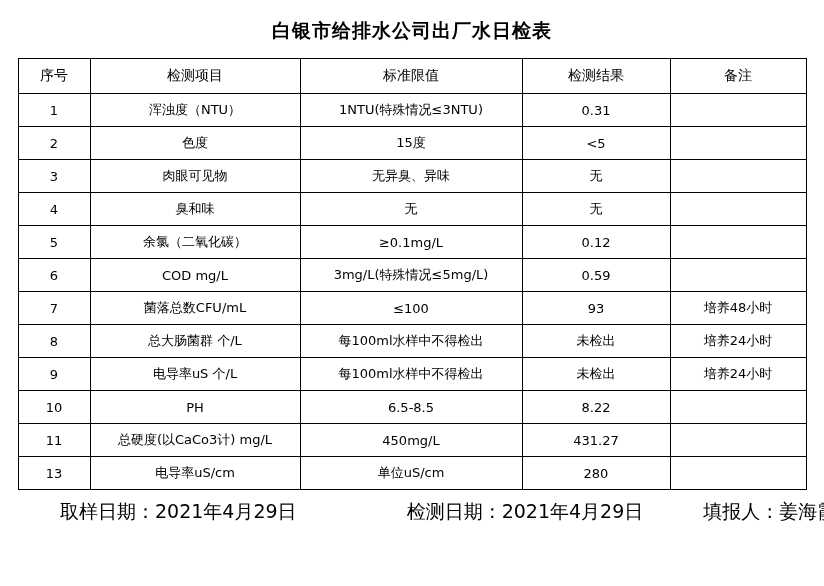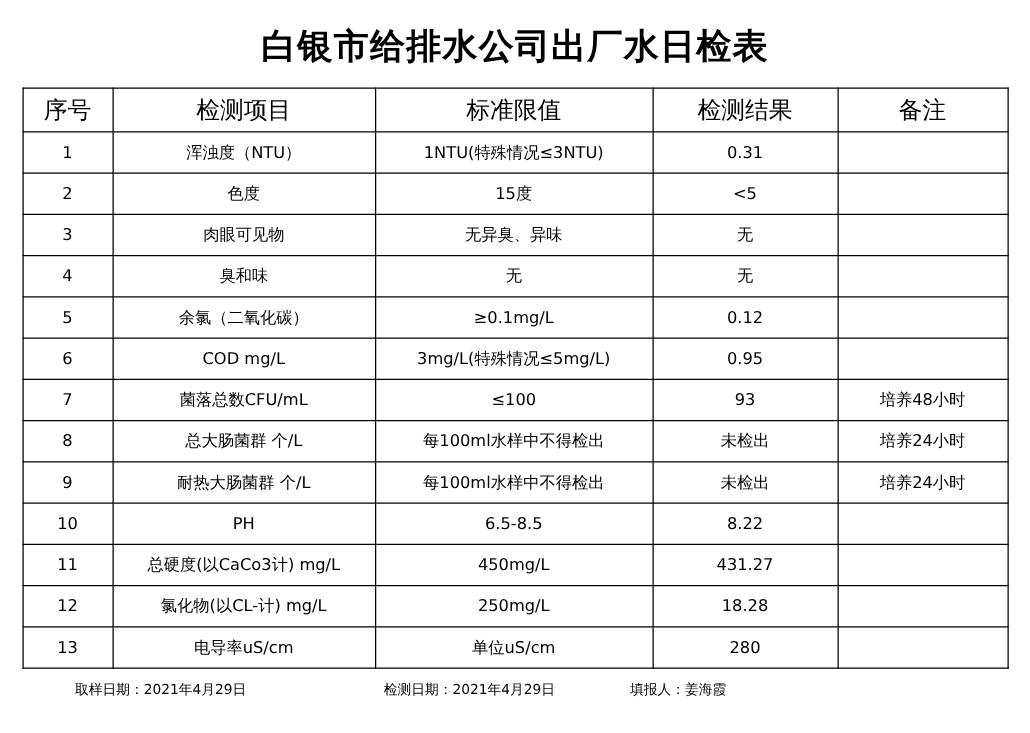--- a/index.html
+++ b/index.html
@@ -17,21 +17,21 @@
   }
   .page {
     width: 824px;
     height: 586px;
     box-sizing: border-box;
     padding: 0;
     position: relative;
   }
   .doc-title {
     text-align: center;
-    font-size: 28px;
+    font-size: 19px;
     font-weight: bold;
     letter-spacing: 1px;
     margin-top: 18px;
     margin-bottom: 14px;
     font-family: "DejaVu Sans", "Liberation Sans", sans-serif;
   }
   table.report {
     border-collapse: collapse;
     width: 788px;
     margin: 0 auto;
@@ -41,37 +41,37 @@
     border: 1px solid #000000;
     height: 32px;
     font-size: 13px;
     font-weight: normal;
     text-align: center;
     vertical-align: middle;
     padding: 0 2px;
     font-family: "DejaVu Sans", "Liberation Sans", sans-serif;
   }
   table.report thead td {
-    font-size: 19px;
+    font-size: 14px;
     height: 34px;
   }
   col.c0 { width: 72px; }
   col.c1 { width: 210px; }
   col.c2 { width: 222px; }
   col.c3 { width: 148px; }
   col.c4 { width: 136px; }
 
   .footer {
     width: 788px;
     margin: 0 auto;
     margin-top: 9px;
     display: flex;
     flex-direction: row;
     align-items: center;
-    font-size: 11px;
+    font-size: 19px;
     font-family: "DejaVu Sans", "Liberation Sans", sans-serif;
   }
   .footer .f-item { white-space: nowrap; }
   .footer .f-sample { margin-left: 42px; }
   .footer .f-test { margin-left: 110px; text-align: center; }
   .footer .f-filler { margin-left: 60px; }
 </style>
 </head>
 <body>
 
@@ -129,63 +129,56 @@
         <td>5</td>
         <td>余氯（二氧化碳）</td>
         <td>≥0.1mg/L</td>
         <td>0.12</td>
         <td></td>
       </tr>
       <tr>
         <td>6</td>
         <td>COD            mg/L</td>
         <td>3mg/L(特殊情况≤5mg/L)</td>
-        <td>0.95</td>
+        <td>0.59</td>
         <td></td>
       </tr>
       <tr>
         <td>7</td>
         <td>菌落总数CFU/mL</td>
         <td>≤100</td>
         <td>93</td>
         <td>培养48小时</td>
       </tr>
       <tr>
         <td>8</td>
         <td>总大肠菌群 个/L</td>
         <td>每100ml水样中不得检出</td>
         <td>未检出</td>
         <td>培养24小时</td>
       </tr>
       <tr>
         <td>9</td>
-        <td>耐热大肠菌群 个/L</td>
+        <td>电导率uS 个/L</td>
         <td>每100ml水样中不得检出</td>
         <td>未检出</td>
         <td>培养24小时</td>
       </tr>
       <tr>
         <td>10</td>
         <td>PH</td>
         <td>6.5-8.5</td>
         <td>8.22</td>
         <td></td>
       </tr>
       <tr>
         <td>11</td>
         <td>总硬度(以CaCo3计) mg/L</td>
         <td>450mg/L</td>
         <td>431.27</td>
-        <td></td>
-      </tr>
-      <tr>
-        <td>12</td>
-        <td>氯化物(以CL-计) mg/L</td>
-        <td>250mg/L</td>
-        <td>18.28</td>
         <td></td>
       </tr>
       <tr>
         <td>13</td>
         <td>电导率uS/cm</td>
         <td>单位uS/cm</td>
         <td>280</td>
         <td></td>
       </tr>
     </tbody>

